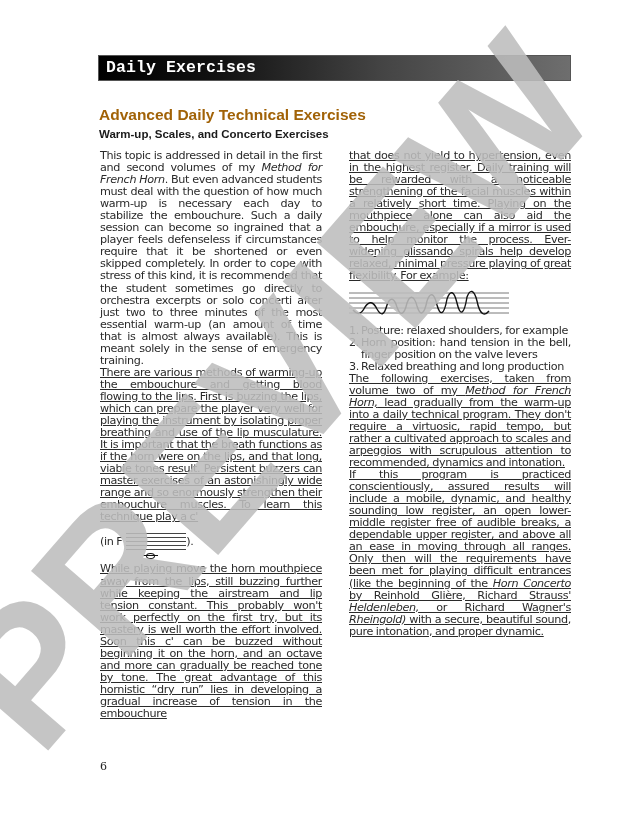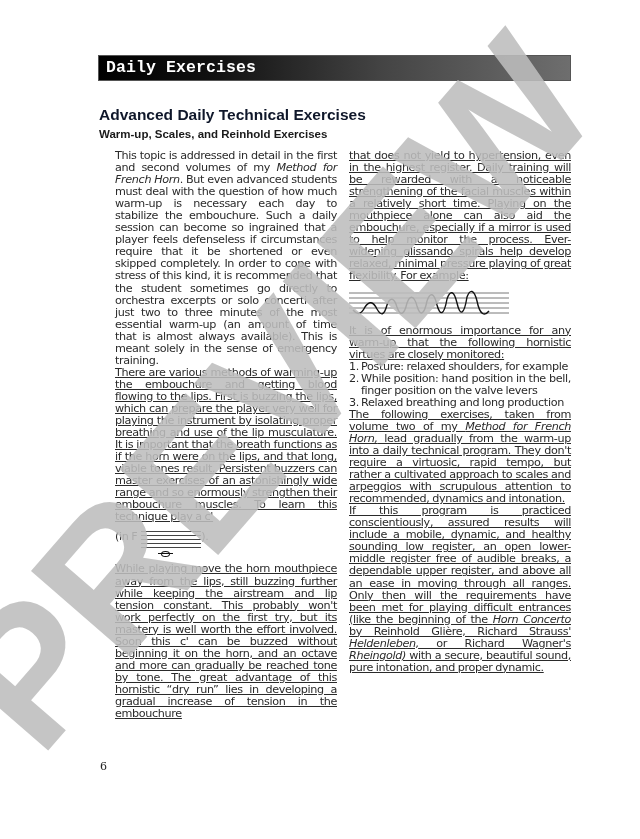--- a/index.html
+++ b/index.html
@@ -11,34 +11,34 @@
       position: absolute; left: 98px; top: 55px; width: 473px; height: 26px;
       background: linear-gradient(to right, #000 0%, #111 25%, #444 60%, #6e6e6e 100%);
       border: 1px solid #555; box-sizing: border-box;
     }
     .header-bar span {
       position: absolute; left: 7px; top: 2px; color: #fff; font-weight: bold; font-size: 16.5px;
       letter-spacing: 0.1px;
       font-family: Liberation Mono, monospace;
     }
     .h1 {
-      position: absolute; left: 99px; top: 106px; font-size: 15.5px; font-weight: bold; color: #0f172a;
+      position: absolute; left: 99px; top: 106px; font-size: 15.5px; font-weight: bold; color: #a16207;
     }
     .h2 {
       position: absolute; left: 99px; top: 128px; font-size: 11.5px; font-weight: bold; color: #1a1a1a;
     }
     .col {
       position: absolute; font-size: 11.2px; line-height: 12.05px; text-align: justify; color: #2a2a2a;
       font-family: "DejaVu Sans", sans-serif; letter-spacing: -0.35px; word-spacing: -0.5px;
     }
     .col p { margin: 0; }
-    .col-left { left: 115px; top: 150px; width: 222px; }
+    .col-left { left: 100px; top: 150px; width: 222px; }
     .col-right { left: 349px; top: 150px; width: 222px; }
     .col p.last-line-left { text-align-last: left; text-decoration: underline; }
-    .staff-inline { display: flex; align-items: flex-start; margin: 8px 0 10px 0; height: 22px; position: relative; }
+    .staff-inline { display: flex; align-items: center; margin: 8px 0 10px 0; height: 22px; position: relative; }
     .staff-inline .lbl { margin-right: 4px; }
     .staff-lines-small { position: relative; width: 60px; height: 18px; }
     .staff-lines-small i {
       position: absolute; left: 0; right: 0; height: 1px; background: #444; display: block;
     }
     .whole-note {
       position: absolute; left: 20px; top: 20px; width: 9px; height: 6px; border: 1.6px solid #111;
       border-radius: 50%; box-sizing: border-box;
     }
     .ledger { position: absolute; left: 17px; top: 22px; width: 15px; height: 1px; background: #111; }
@@ -53,21 +53,21 @@
     em { font-style: italic; }
   </style>
 </head>
 <body>
 
 <div class="header-bar">
   <span>Daily Exercises</span>
 </div>
 
 <div class="h1">Advanced Daily Technical Exercises</div>
-<div class="h2">Warm-up, Scales, and Reinhold Exercises</div>
+<div class="h2">Warm-up, Scales, and Concerto Exercises</div>
 
 <div class="col col-left">
   <p><span>This topic is addressed in detail in the first and second volumes of my </span><em>Method for French Horn</em><span>. But even advanced students must deal with the question of how much warm-up is necessary each day to stabilize the embouchure. Such a daily session can become so ingrained that a player feels defenseless if circumstances require that it be shortened or even skipped completely. In order to cope with stress of this kind, it is recommended that the student sometimes go directly to orchestra excerpts or solo concerti after just two to three minutes of the most essential warm-up (an amount of time that is almost always available). This is meant solely in the sense of emergency training.</span></p>
   <p class="last-line-left">There are various methods of warming-up the embouchure and getting blood flowing to the lips. First is buzzing the lips, which can prepare the player very well for playing the instrument by isolating proper breathing and use of the lip musculature. It is important that the breath functions as if the horn were on the lips, and that long, viable tones result. Persistent buzzers can master exercises of an astonishingly wide range and so enormously strengthen their embouchure muscles. To learn this technique play a c'</p>
   <div class="staff-inline">
     <span class="lbl">(in F</span>
     <div class="staff-lines-small">
       <i style="top:0px"></i>
         <i style="top:4px"></i>
         <i style="top:8px"></i>
@@ -88,28 +88,27 @@
       <g stroke="#555" stroke-width="0.8">
         <line x1="0" y1="4" x2="160" y2="4"></line>
         <line x1="0" y1="9" x2="160" y2="9"></line>
         <line x1="0" y1="14" x2="160" y2="14"></line>
         <line x1="0" y1="19" x2="160" y2="19"></line>
         <line x1="0" y1="24" x2="160" y2="24"></line>
       </g>
       <path d="M4,21 C8,26 12,26 16,18 C20,12 24,12 28,20 C32,27 35,27 38,16 C41,8 45,8 48,18 C51,27 55,27 58,14 C61,6 65,6 68,17 C71,27 75,27 78,12 C81,3 85,3 88,16 C91,27 95,27 98,10 C101,1 105,1 108,14 C111,27 115,27 118,8 C121,0 125,0 128,12 C131,27 136,27 140,22" fill="none" stroke="#111" stroke-width="1.4"></path>
     </svg>
   </div>
-  <p class="last-line-left">It is of enormous importance for any warm-up that the following hornistic virtues are closely monitored:</p>
   <div class="list-item">
     <span class="num">1.</span>
     <span class="txt">Posture: relaxed shoulders, for example</span>
   </div>
   <div class="list-item">
     <span class="num">2.</span>
-    <span class="txt">While position: hand position in the bell, finger position on the valve levers</span>
+    <span class="txt">Horn position: hand tension in the bell, finger position on the valve levers</span>
   </div>
   <div class="list-item">
     <span class="num">3.</span>
     <span class="txt">Relaxed breathing and long production</span>
   </div>
   <p class="last-line-left"><span>The following exercises, taken from volume two of my </span><em>Method for French Horn,</em><span> lead gradually from the warm-up into a daily technical program. They don't require a virtuosic, rapid tempo, but rather a cultivated approach to scales and arpeggios with scrupulous attention to recommended, dynamics and intonation.</span></p>
   <p class="last-line-left"><span>If this program is practiced conscientiously, assured results will include a mobile, dynamic, and healthy sounding low register, an open lower-middle register free of audible breaks, a dependable upper register, and above all an ease in moving through all ranges. Only then will the requirements have been met for playing difficult entrances (like the beginning of the </span><em>Horn Concerto</em><span> by Reinhold Glière, Richard Strauss' </span><em>Heldenleben,</em><span> or Richard Wagner's </span><em>Rheingold)</em><span> with a secure, beautiful sound, pure intonation, and proper dynamic.</span></p>
 </div>
 
 <div class="page-number">6</div>

